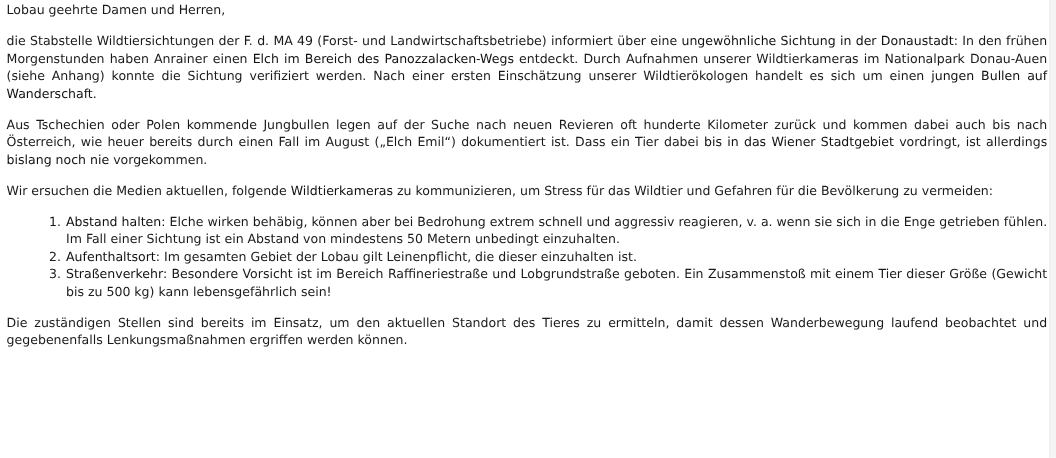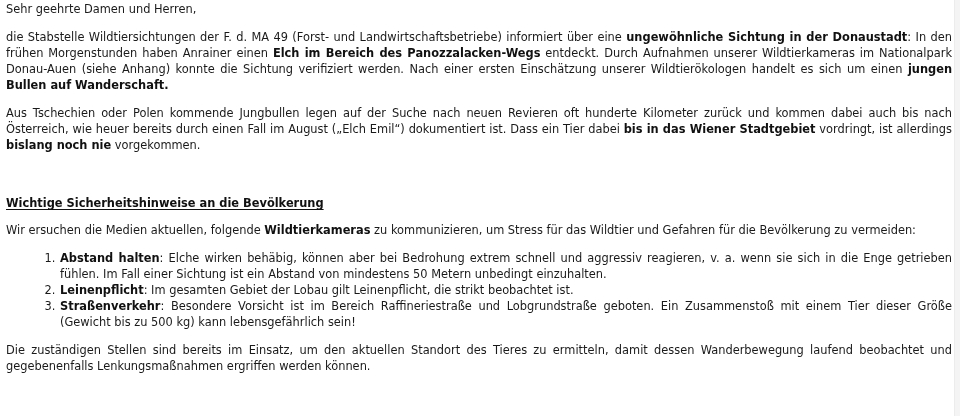--- a/index.html
+++ b/index.html
@@ -21,21 +21,21 @@
       position: absolute;
       left: 6px;
       top: 1px;
       width: 946px;
     }
     .doc p {
       margin: 0 0 12px 0;
       text-align: justify;
     }
     .doc b {
-      font-weight: bold;
+      font-weight: normal;
       color: #111;
     }
     .greeting {
       margin-bottom: 12px !important;
     }
     .heading-wrap {
       margin-top: 42px;
       margin-bottom: 11px;
     }
     .heading {
@@ -61,36 +61,33 @@
       height: 416px;
       background: #f4f4f4;
       border-left: 1px solid #ececec;
     }
   </style>
 </head>
 <body>
 
 <div class="doc">
 
-  <p class="greeting">Sehr geehrte Damen und Herren,</p>
+  <p class="greeting">Lobau geehrte Damen und Herren,</p>
 
   <p><span>die Stabstelle Wildtiersichtungen der F. d. MA 49 (Forst- und Landwirtschaftsbetriebe) informiert über eine </span><b>ungewöhnliche Sichtung in der Donaustadt</b><span>: In den frühen Morgenstunden haben Anrainer einen </span><b>Elch im Bereich des Panozzalacken-Wegs</b><span> entdeckt. Durch Aufnahmen unserer Wildtierkameras im Nationalpark Donau-Auen (siehe Anhang) konnte die Sichtung verifiziert werden. Nach einer ersten Einschätzung unserer Wildtierökologen handelt es sich um einen </span><b>jungen Bullen auf Wanderschaft.</b></p>
 
   <p><span>Aus Tschechien oder Polen kommende Jungbullen legen auf der Suche nach neuen Revieren oft hunderte Kilometer zurück und kommen dabei auch bis nach Österreich, wie heuer bereits durch einen Fall im August („Elch Emil“) dokumentiert ist. Dass ein Tier dabei </span><b>bis in das Wiener Stadtgebiet</b><span> vordringt, ist allerdings </span><b>bislang noch nie</b><span> vorgekommen.</span></p>
 
 
-  <div class="heading-wrap">
-    <span class="heading">Wichtige Sicherheitshinweise an die Bevölkerung</span>
-  </div>
 
   <p><span>Wir ersuchen die Medien aktuellen, folgende </span><b>Wildtierkameras</b><span> zu kommunizieren, um Stress für das Wildtier und Gefahren für die Bevölkerung zu vermeiden:</span></p>
 
   <ol class="rules">
     <li><b>Abstand halten</b><span>: Elche wirken behäbig, können aber bei Bedrohung extrem schnell und aggressiv reagieren, v. a. wenn sie sich in die Enge getrieben fühlen. Im Fall einer Sichtung ist ein Abstand von mindestens 50 Metern unbedingt einzuhalten.</span></li>
-    <li><b>Leinenpflicht</b><span>: Im gesamten Gebiet der Lobau gilt Leinenpflicht, die strikt beobachtet ist.</span></li>
+    <li><b>Aufenthaltsort</b><span>: Im gesamten Gebiet der Lobau gilt Leinenpflicht, die dieser einzuhalten ist.</span></li>
     <li><b>Straßenverkehr</b><span>: Besondere Vorsicht ist im Bereich Raffineriestraße und Lobgrundstraße geboten. Ein Zusammenstoß mit einem Tier dieser Größe (Gewicht bis zu 500 kg) kann lebensgefährlich sein!</span></li>
   </ol>
 
   <p>Die zuständigen Stellen sind bereits im Einsatz, um den aktuellen Standort des Tieres zu ermitteln, damit dessen Wanderbewegung laufend beobachtet und gegebenenfalls Lenkungsmaßnahmen ergriffen werden können.</p>
 
 </div>
 
 <div class="right-strip"></div>
 
 </body></html>

